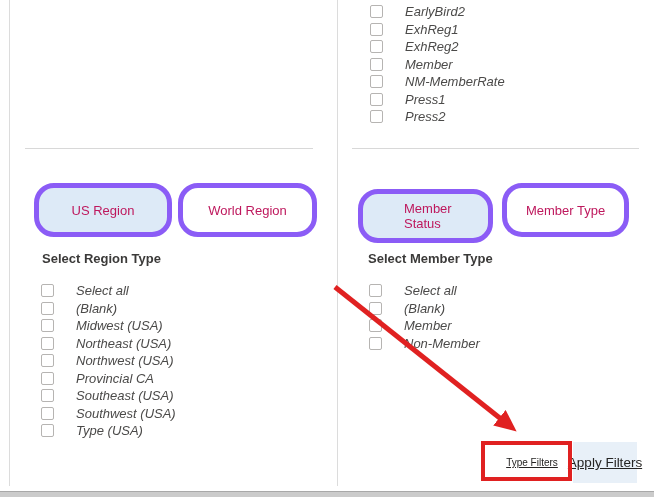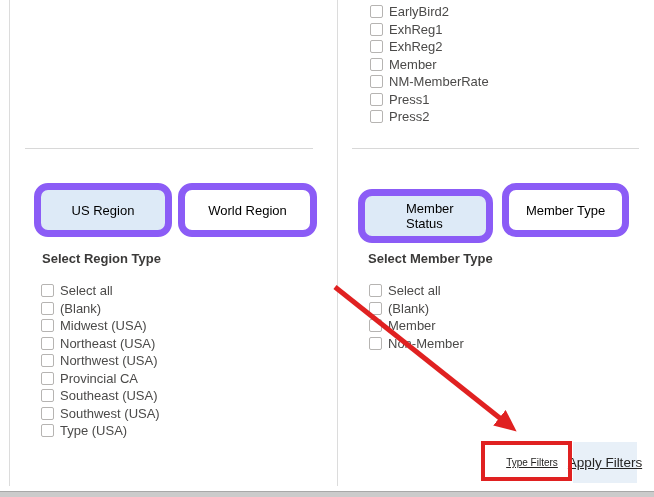--- a/index.html
+++ b/index.html
@@ -14,30 +14,30 @@
   .vline-left { left:9px; }
   .vline-mid { left:337px; }
   .hdivider { position:absolute; height:1px; background:#d8d8d8; }
   .hdivider-left { left:25px; top:148px; width:288px; }
   .hdivider-right { left:352px; top:148px; width:287px; }
   .bottom-bar {
     position:absolute; left:0; bottom:0; width:654px; height:6px;
     background:#cbcbcb; border-top:1px solid #a8a8a8;
   }
   .chk-list { position:absolute; }
-  .chk-row { height:17.5px; display:flex; align-items:center; gap:6px; cursor:default; }
+  .chk-row { height:17.5px; display:flex; align-items:center; gap:22px; cursor:default;font-style:italic; }
   .chk-box {
     width:13px; height:13px; flex:0 0 auto;
     border:1px solid #b6b4b2; background:#ffffff; border-radius:2px;
   }
   .chk-label { font-size:13px; color:#4b4a49; white-space:nowrap; line-height:17.5px; }
   .tab-btn {
-    position:absolute; height:54px; border:7px solid #8b5cf6; border-radius:14px;
+    position:absolute; height:54px; border:5px solid #8b5cf6; border-radius:20px;
     background:#ffffff; display:flex; align-items:center; justify-content:center;
-    font-size:13px; color:#000000; cursor:pointer;
+    font-size:13px; color:#be185d; cursor:pointer;
   }
   .tab-btn.selected { background:#ddeaf7; }
   .section-label {
     position:absolute; font-size:13px; font-weight:600; color:#3b3a39; white-space:nowrap;
   }
   .apply-wrap {
     position:absolute; left:573px; top:442px; width:64px; height:41px;
     background:#e8f0f8; display:flex; align-items:center; justify-content:center;
   }
   .apply-link {

